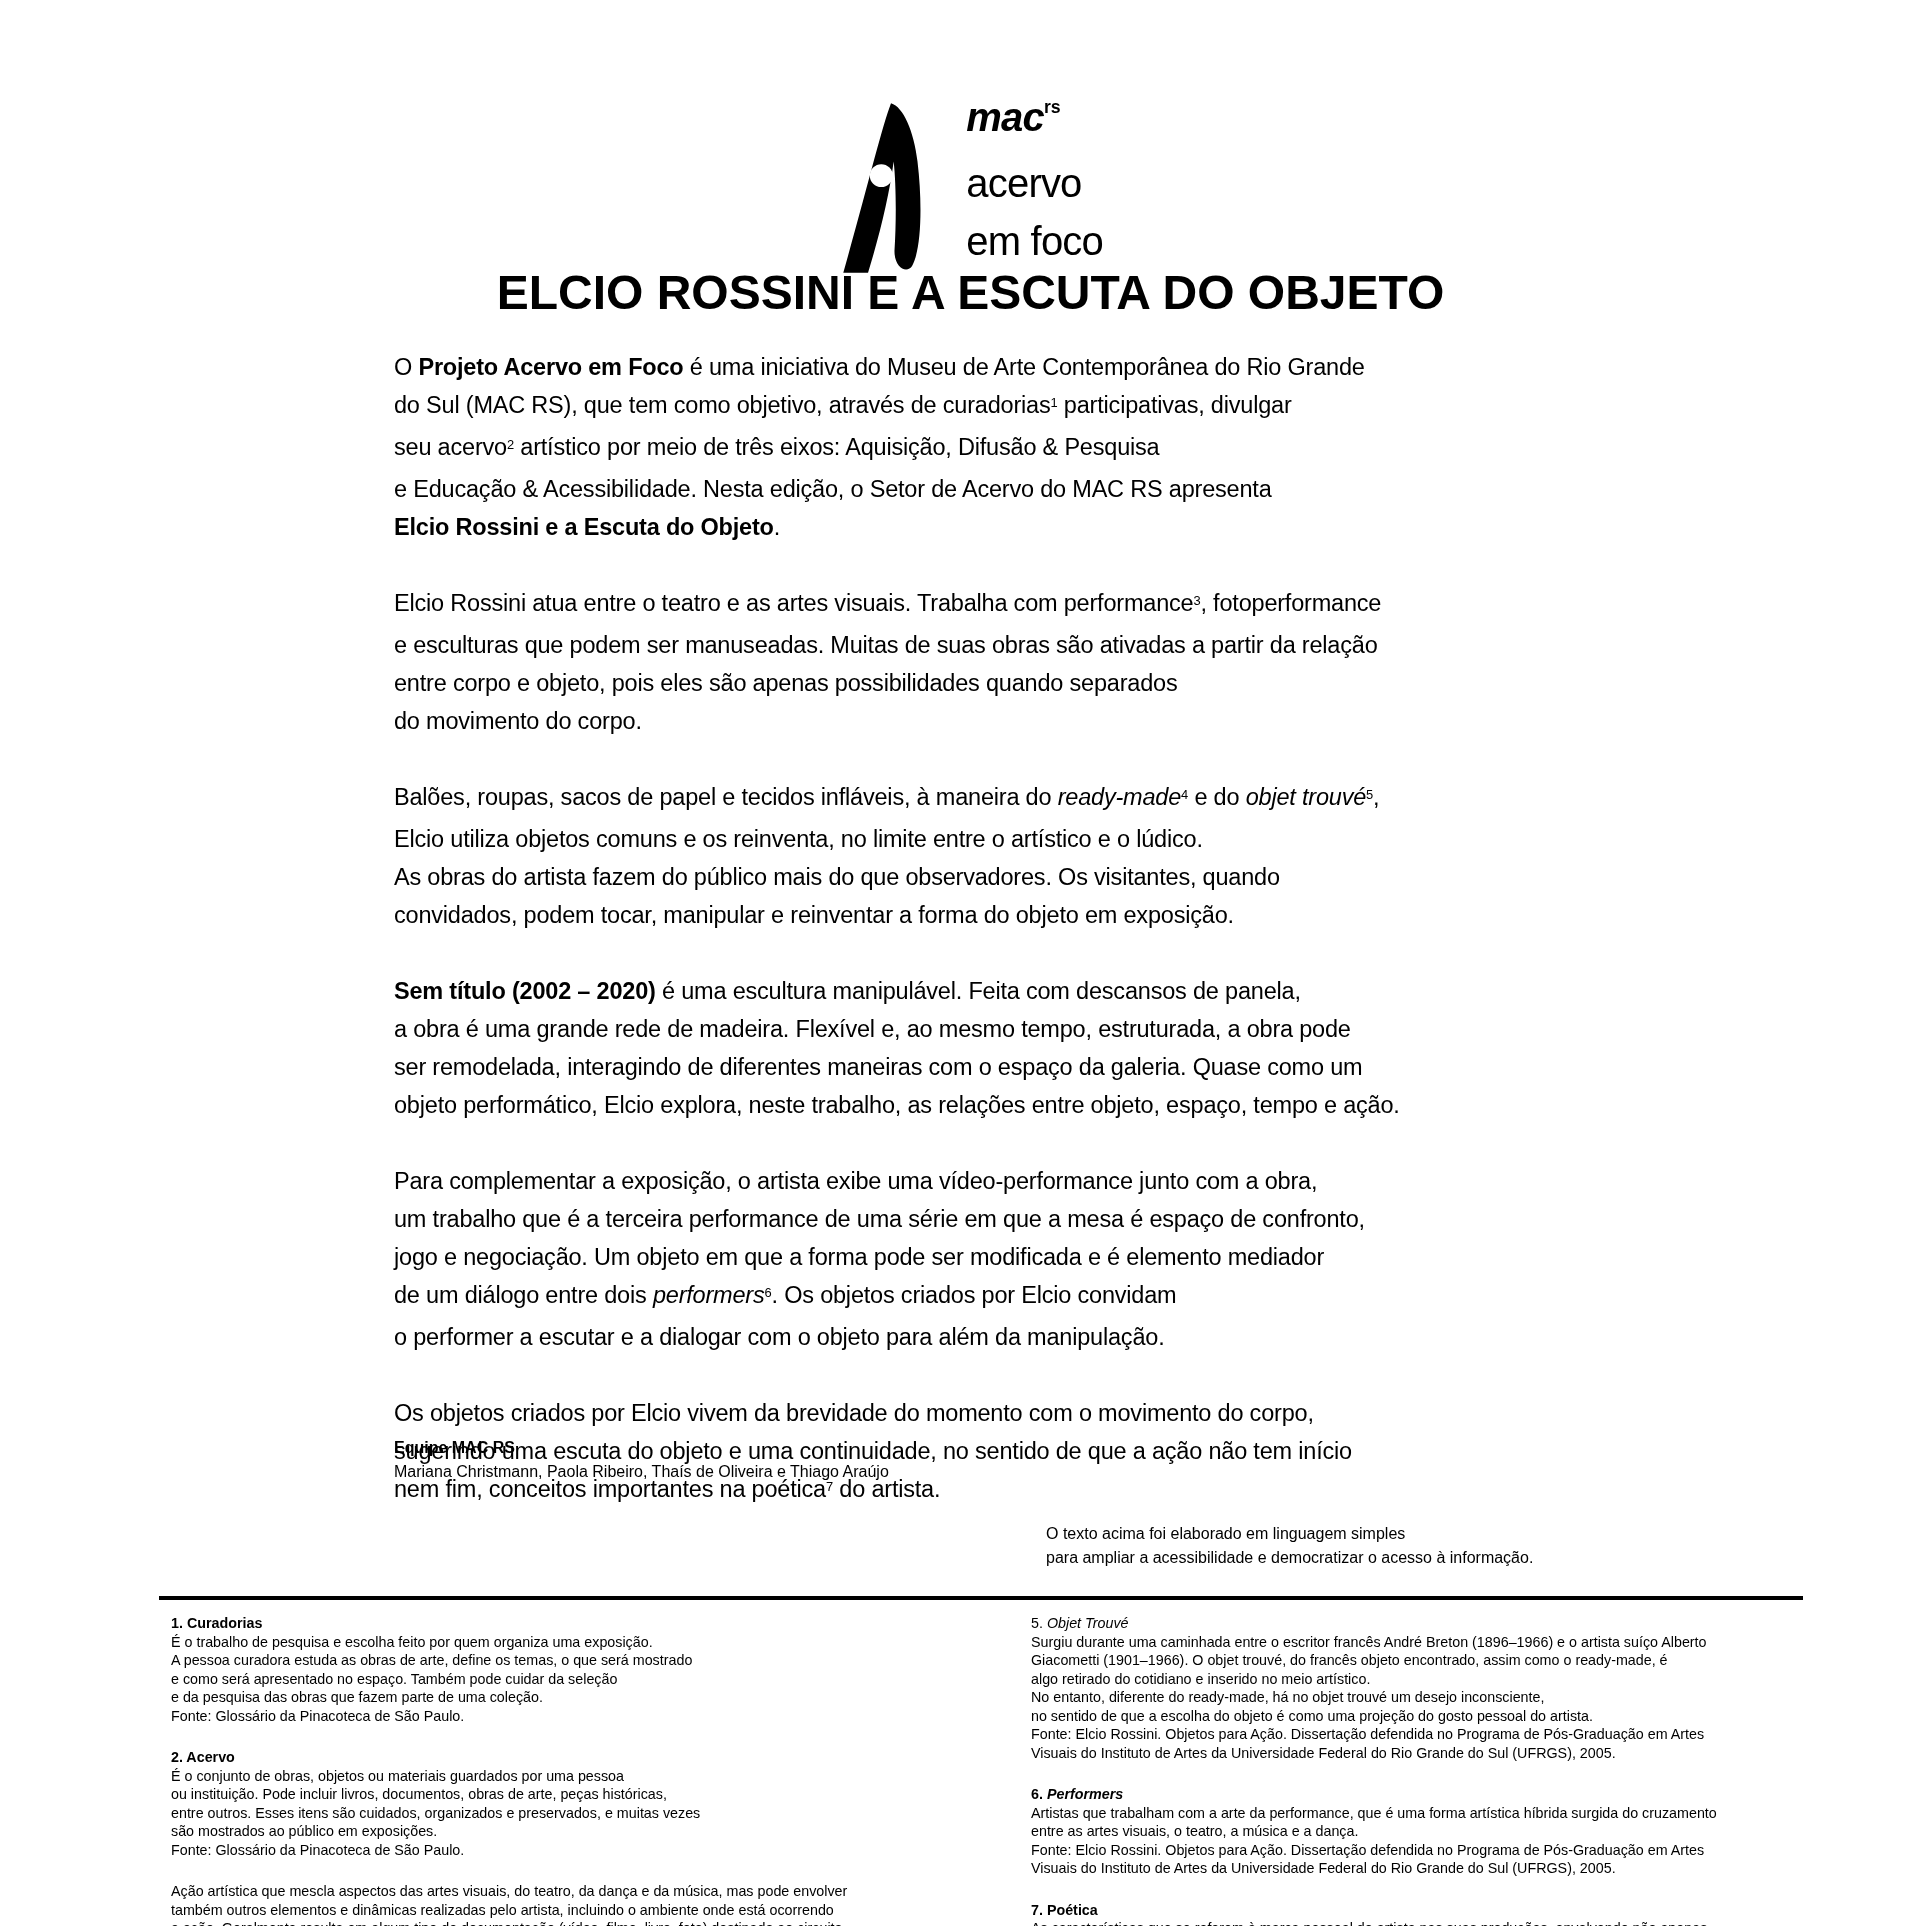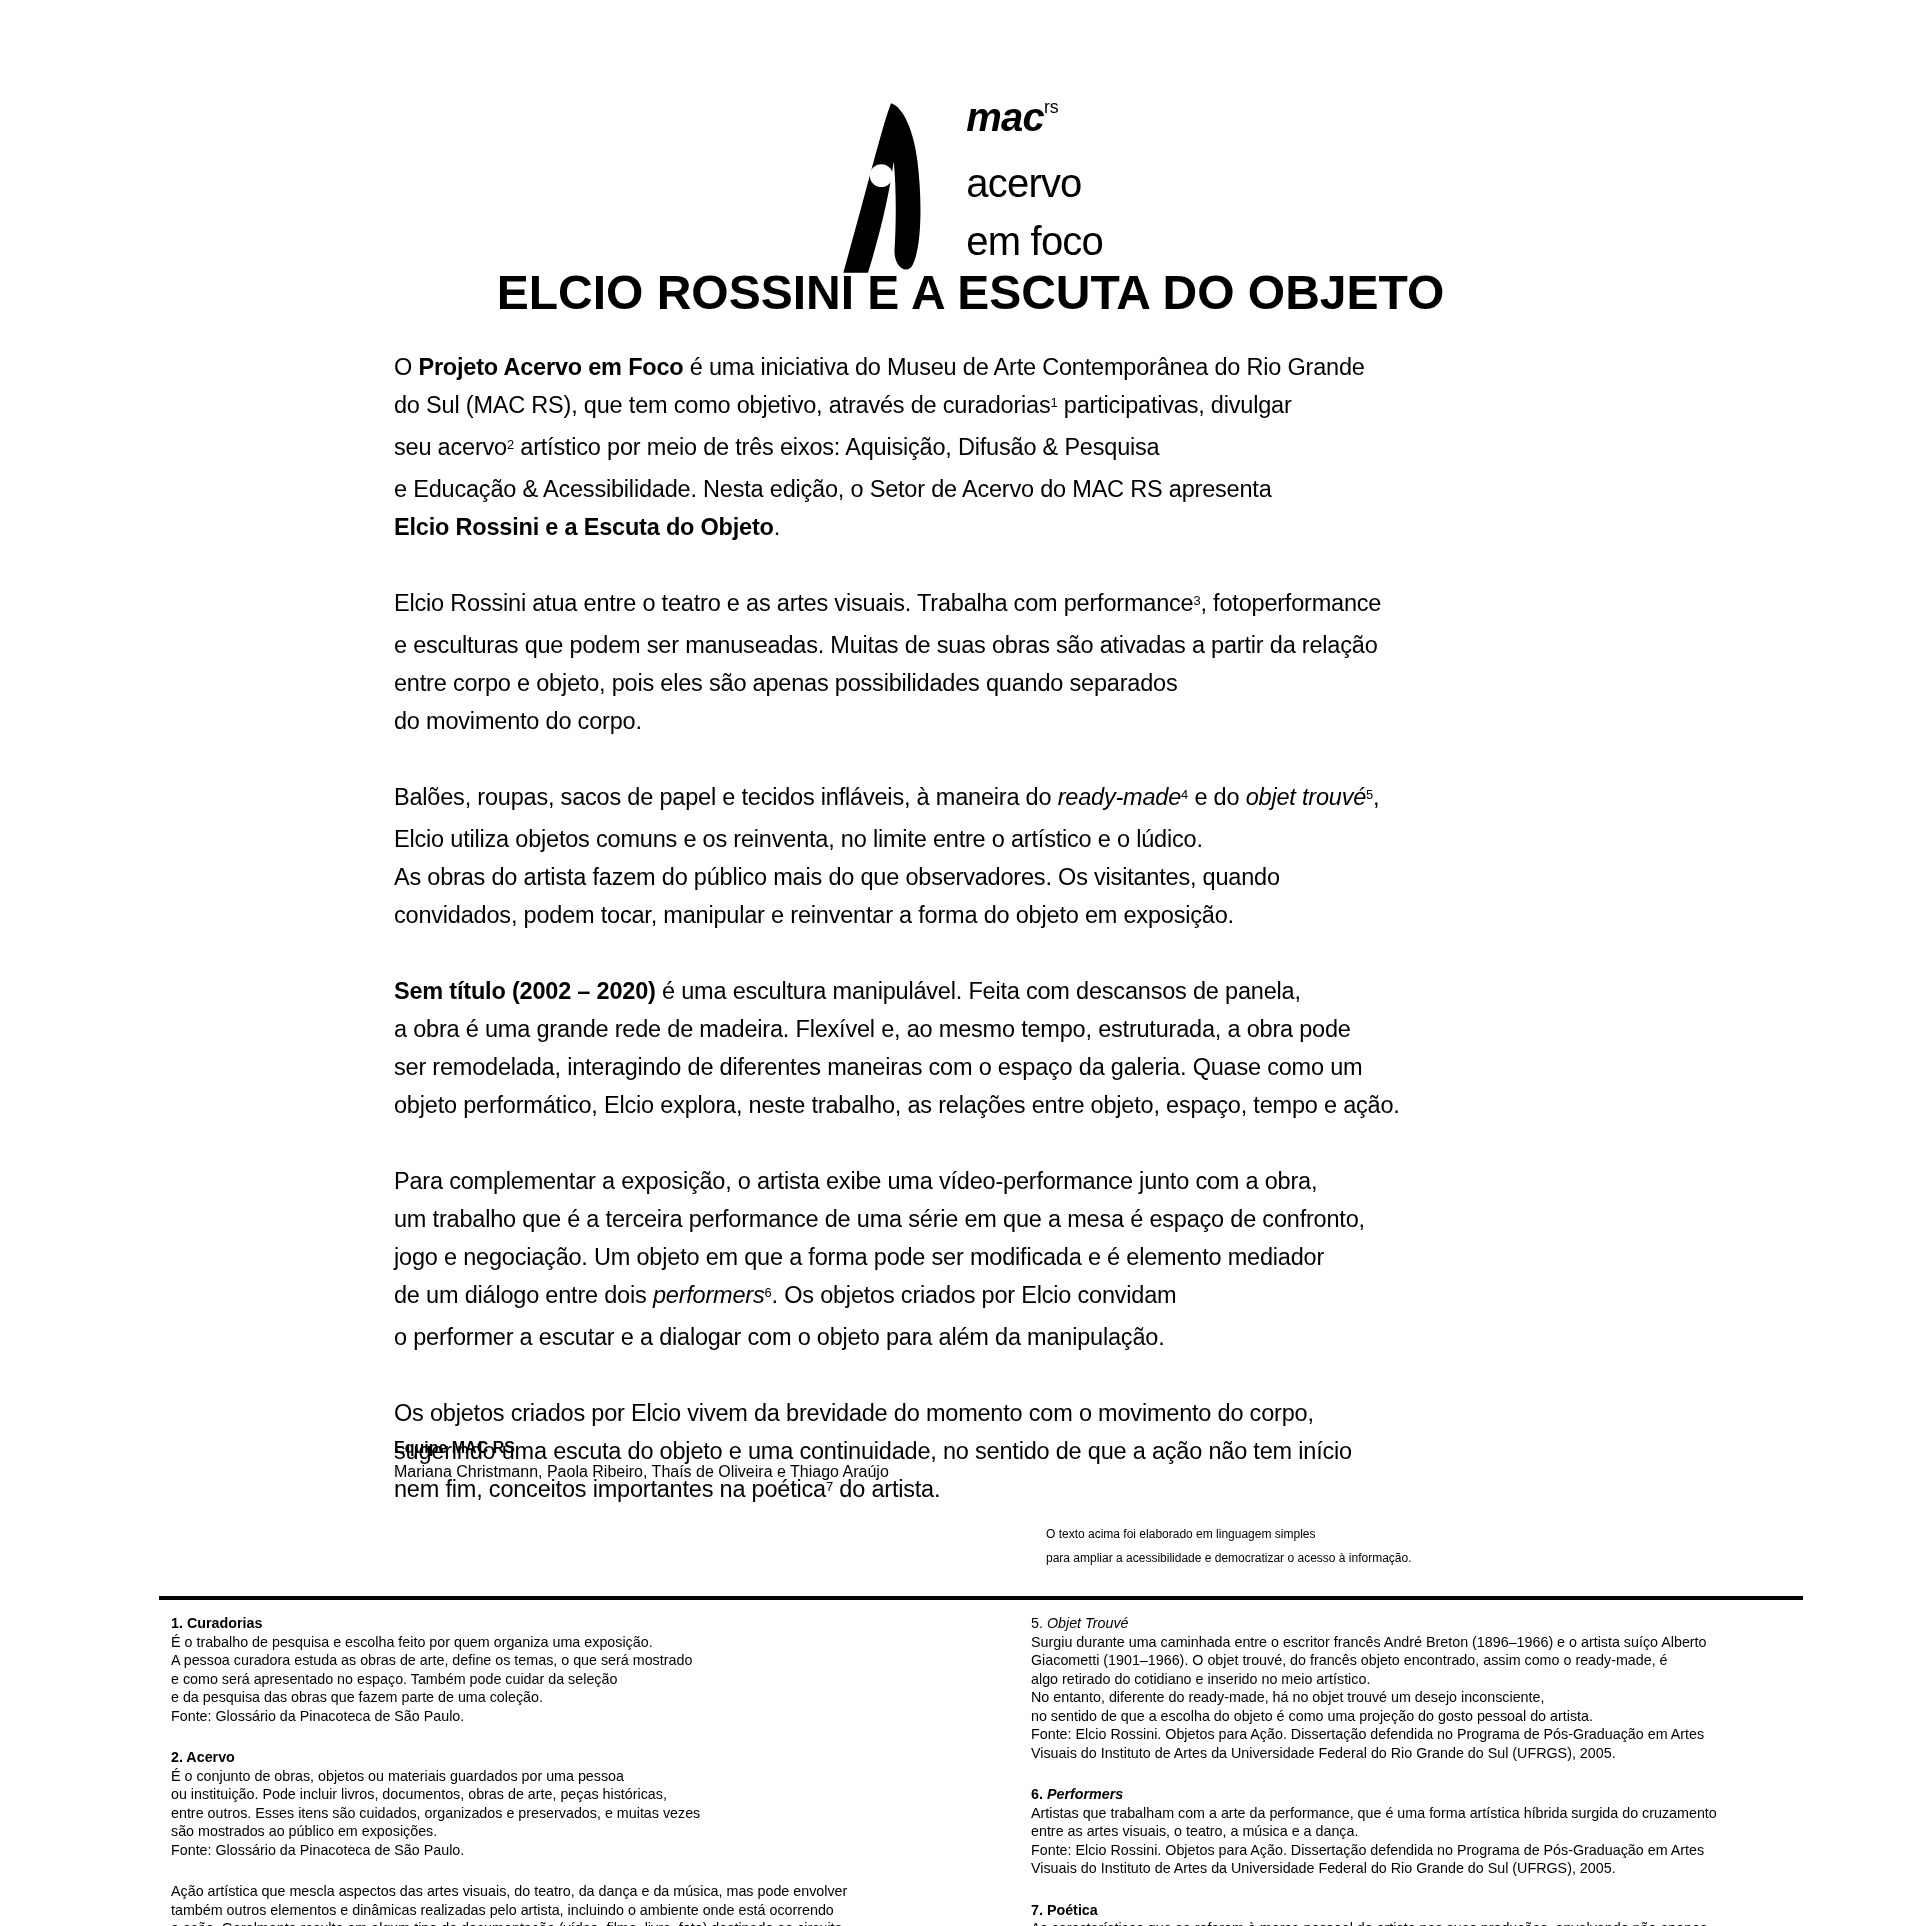--- a/index.html
+++ b/index.html
@@ -4,35 +4,35 @@
 <style>
   html,body{margin:0;padding:0;background:#e8e8e8;}
   #page{position:relative;width:1941px;height:2912px;background:#ffffff;color:#000;
         font-family:"Liberation Sans","DejaVu Sans",sans-serif;overflow:hidden;}
   
   #logo-block{position:absolute;top:98px;left:0;width:100%;display:flex;justify-content:center;
               align-items:flex-start;gap:22.3px;}
   #logo-glyph{width:106px;height:180px;flex:0 0 auto;}
   #logo-text{font-size:40px;line-height:58px;letter-spacing:-0.8px;font-weight:400;margin-top:-10px;}
   #logo-text .lg-mac{font-weight:700;font-style:italic;}
-  .lg-rs{font-size:17.7px;font-weight:400;position:relative;top:-17.7px;letter-spacing:0;}
+  .lg-rs{font-size:17.7px;font-weight:700;position:relative;top:-17.7px;letter-spacing:0;}
   
   #title{position:absolute;top:265px;left:0;width:100%;text-align:center;
          font-size:48px;font-weight:800;letter-spacing:0px;white-space:nowrap;}
   
   #paragraphs{position:absolute;left:394px;top:348px;width:1406px;
               font-size:23.5px;line-height:38px;letter-spacing:-0.2px;}
   #paragraphs p{margin:0 0 38px 0;white-space:pre-line;}
   .b{font-weight:700;}
   .i{font-style:italic;}
   .sup{font-size:.55em;position:relative;top:-.45em;}
   
   #equipe{position:absolute;left:394px;top:1436px;font-size:16px;line-height:24px;}
   #equipe .eq-title{font-weight:700;}
-  #note{position:absolute;left:1046px;top:1522px;font-size:12px;line-height:24px;white-space:pre-line;}
+  #note{position:absolute;left:1046px;top:1522px;font-size:16px;line-height:24px;white-space:pre-line;}
   
   #rule{position:absolute;left:159px;top:1596px;width:1644px;height:3.5px;background:#000;}
   
   .fn-col{position:absolute;top:1614px;font-size:14.3px;line-height:18.5px;}
   #fn-left{left:159px;width:863px;}
   #fn-right{left:1019px;width:898px;}
   .fn{margin:0 0 23px 12px;}
   .fn-title{font-weight:700;}
   .fn-title.nb{font-weight:400;}
   .fn-body{white-space:pre-line;}

